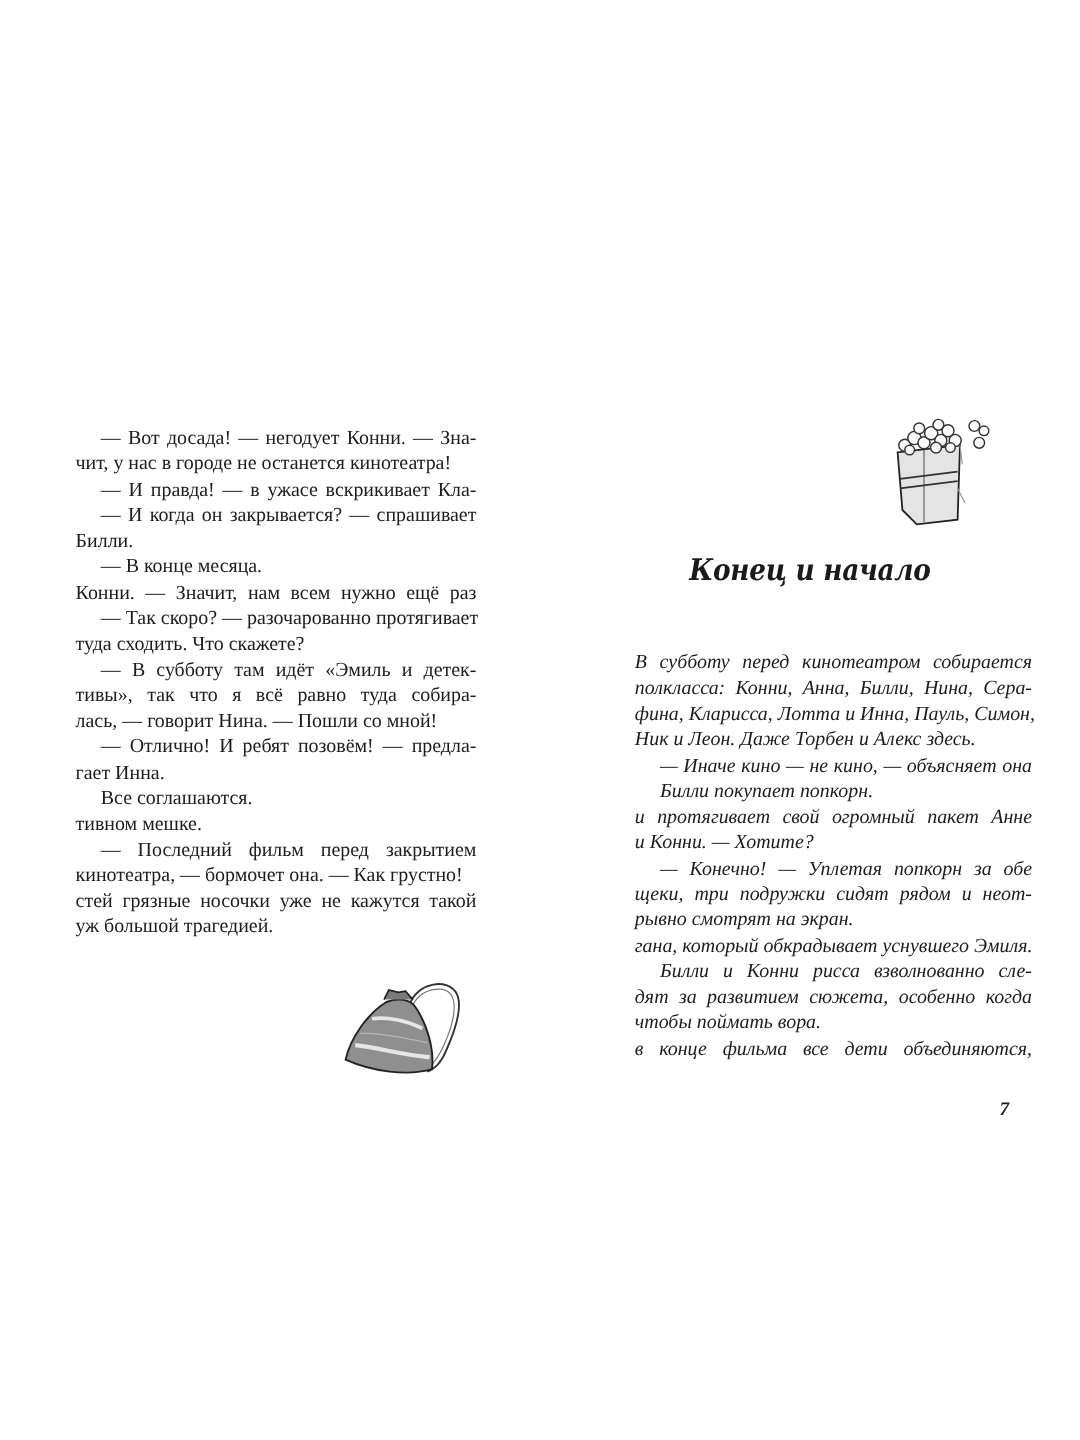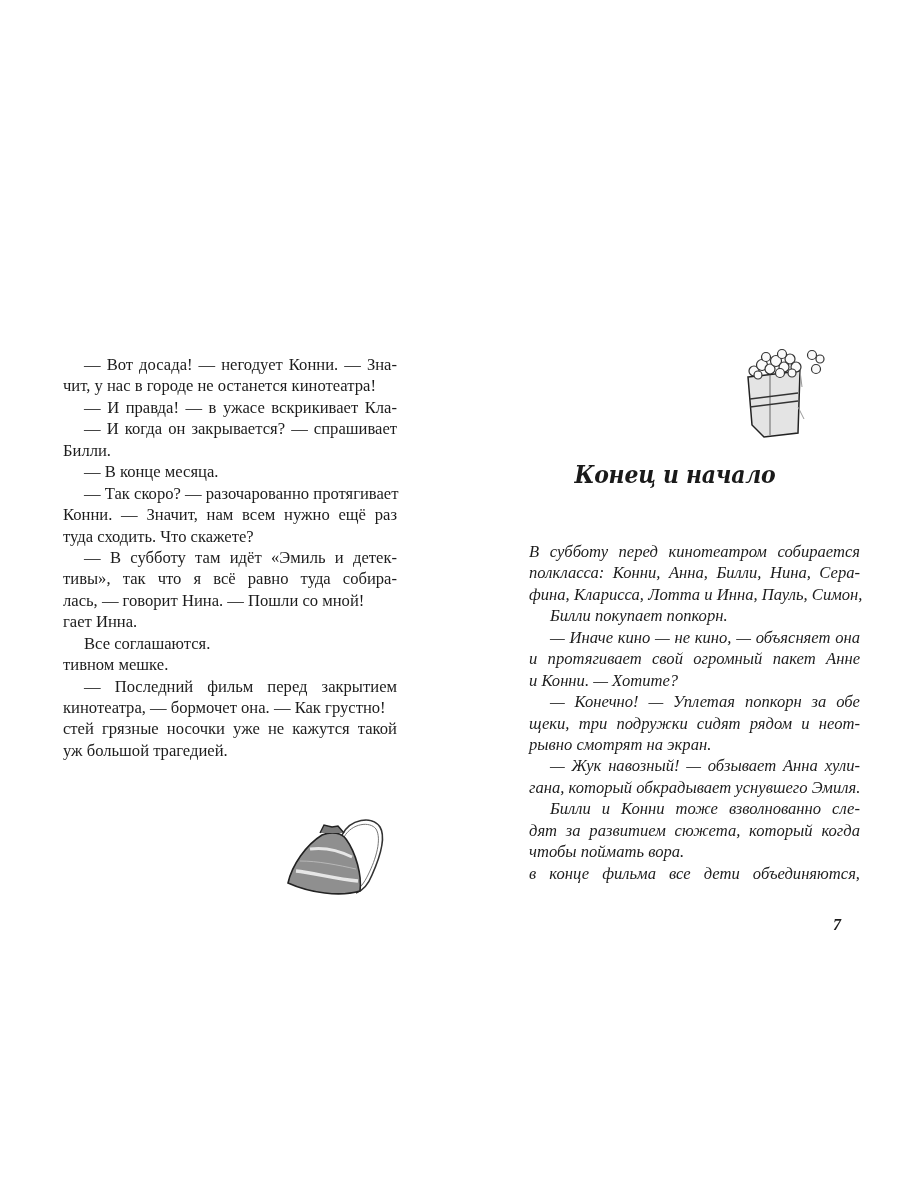--- a/index.html
+++ b/index.html
@@ -36,26 +36,27 @@
 <body>
 
 <div class="page page-left">
   <div class="text-block left-text" id="left-text">
       <span class="line indent">— Вот досада! — негодует Конни. — Зна-</span>
       <span class="line last">чит, у нас в городе не останется кинотеатра!</span>
       <span class="line indent">— И правда! — в ужасе вскрикивает Кла-</span>
       <span class="line indent">— И когда он закрывается? — спрашивает</span>
       <span class="line last">Билли.</span>
       <span class="line indent last">— В конце месяца.</span>
+      <span class="line">Конни. — Значит, нам всем нужно ещё раз</span>
       <span class="line indent">— Так скоро? — разочарованно протягивает</span>
-      <span class="line">Конни. — Значит, нам всем нужно ещё раз</span>
       <span class="line last">туда сходить. Что скажете?</span>
       <span class="line indent">— В субботу там идёт «Эмиль и детек-</span>
       <span class="line">тивы», так что я всё равно туда собира-</span>
       <span class="line last">лась, — говорит Нина. — Пошли со мной!</span>
+      <span class="line indent">— Отлично! И ребят позовём! — предла-</span>
       <span class="line last">гает Инна.</span>
       <span class="line indent last">Все соглашаются.</span>
       <span class="line last">тивном мешке.</span>
       <span class="line indent">— Последний фильм перед закрытием</span>
       <span class="line last">кинотеатра, — бормочет она. — Как грустно!</span>
       <span class="line">стей грязные носочки уже не кажутся такой</span>
       <span class="line last">уж большой трагедией.</span>
     </div>
   <svg class="illustration sack" viewBox="0 0 110 80">
     <path d="M62 18 C70 2, 92 -2, 100 10 C106 20, 100 40, 92 58 C88 68, 82 74, 76 76" fill="none" stroke="#333" stroke-width="1.6"></path>
@@ -93,29 +94,29 @@
         <circle cx="74" cy="22" r="4.5"></circle>
     </g>
   </svg>
 
   <div class="chapter-title">Конец и начало</div>
 
   <div class="text-block right-text" id="right-text">
       <span class="line">В субботу перед кинотеатром собирается</span>
       <span class="line">полкласса: Конни, Анна, Билли, Нина, Сера-</span>
       <span class="line">фина, Кларисса, Лотта и Инна, Пауль, Симон,</span>
+      <span class="line last">Ник и Леон. Даже Торбен и Алекс здесь.</span>
+      <span class="line indent">— Иначе кино — не кино, — объясняет она</span>
       <span class="line indent last">Билли покупает попкорн.</span>
-      <span class="line indent">— Иначе кино — не кино, — объясняет она</span>
       <span class="line">и протягивает свой огромный пакет Анне</span>
       <span class="line last">и Конни. — Хотите?</span>
       <span class="line indent">— Конечно! — Уплетая попкорн за обе</span>
       <span class="line">щеки, три подружки сидят рядом и неот-</span>
       <span class="line last">рывно смотрят на экран.</span>
-      <span class="line indent">— Жук навозный! — обзывает Анна хули-</span>
       <span class="line last">гана, который обкрадывает уснувшего Эмиля.</span>
-      <span class="line indent">Билли и Конни тоже взволнованно сле-</span>
-      <span class="line">дят за развитием сюжета, который когда</span>
+      <span class="line indent">Билли и Конни рисса взволнованно сле-</span>
+      <span class="line">дят за развитием сюжета, особенно когда</span>
       <span class="line last">чтобы поймать вора.</span>
       <span class="line">в конце фильма все дети объединяются,</span>
     </div>
 
   <div class="page-number">7</div>
 </div>
 
 </body></html>

